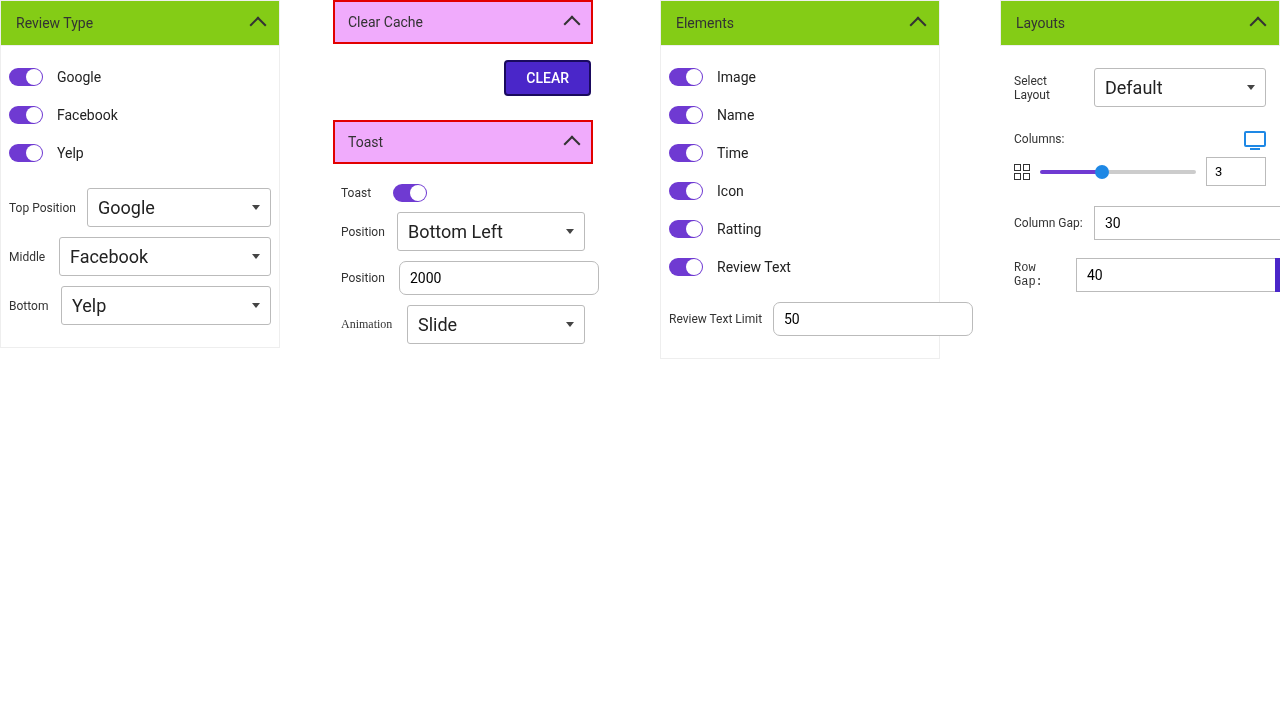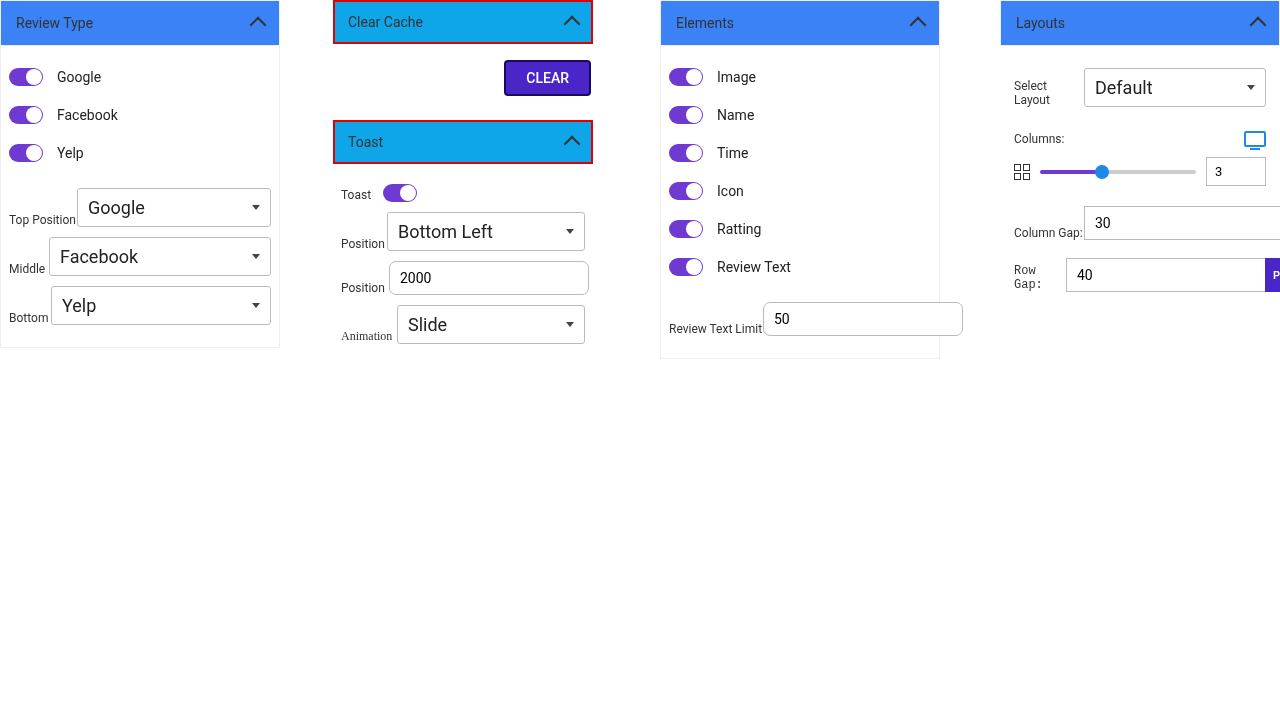--- a/index.html
+++ b/index.html
@@ -1,32 +1,32 @@
 <!DOCTYPE html>
 <html><head>
 <meta charset="utf-8">
 <style>
   * { box-sizing: border-box; margin: 0; padding: 0; font-family: -apple-system, BlinkMacSystemFont, "Segoe UI", Roboto, sans-serif; }
   body { width: 1280px; height: 720px; background: #fff; position: relative; font-size: 14px; color: #222; }
 
   .panel { position: absolute; background: #fff; }
-  .panel-header { background: #3b82f6; padding: 14px 15px; display: flex; align-items: center; justify-content: space-between; font-size: 14px; color: #333; border: 1px solid #eee; }
-  .panel-header.redbox { border: 2px solid #e20000; background: #0ea5e9; padding: 12px 13px; }
+  .panel-header { background: #84cc16; padding: 14px 15px; display: flex; align-items: center; justify-content: space-between; font-size: 14px; color: #333; border: 1px solid #eee; }
+  .panel-header.redbox { border: 2px solid #e20000; background: #f0abfc; padding: 12px 13px; }
   .panel-body { padding: 12px 8px; border: 1px solid #eee; border-top: none; }
   .panel-body.noborder { border: none; padding: 12px 14px; }
 
   .chevron-up { width: 12px; height: 12px; border-left: 2px solid #333; border-top: 2px solid #333; transform: rotate(45deg); margin-top: 4px; }
   .chevron-down-sel { width: 0; height: 0; border-left: 4px solid transparent; border-right: 4px solid transparent; border-top: 5px solid #444; }
 
   .toggle-row { display: flex; align-items: center; gap: 14px; padding: 10px 0; }
   .toggle { width: 34px; height: 18px; background: #6f3ad2; border-radius: 10px; position: relative; cursor: pointer; flex-shrink: 0; }
   .toggle::after { content: ""; position: absolute; right: 1px; top: 1px; width: 16px; height: 16px; background: #fff; border-radius: 50%; }
   .toggle-label { font-size: 14px; color: #222; }
 
-  .field-row { display: flex; align-items: flex-end; margin: 10px 0; }
+  .field-row { display: flex; align-items: center; gap: 10px; margin: 10px 0; }
   .field-label { font-size: 12px; color: #333; flex-shrink: 0; }
   .select { flex: 1; border: 1px solid #bbb; border-radius: 3px; padding: 8px 10px; display: flex; align-items: center; justify-content: space-between; background: #fff; font-size: 18px; cursor: pointer; }
   .input { flex: 1; border: 1px solid #bbb; border-radius: 7px; padding: 8px 10px; font-size: 14px; background: #fff; }
 
   .clear-btn { background: #4a26c9; color: #fff; border: 2px solid #1a0a5e; border-radius: 4px; padding: 8px 20px; font-size: 14px; font-weight: 500; cursor: pointer; float: right; margin-top: 16px; margin-bottom: 20px; }
 
   .unit-input { display: flex; align-items: stretch; flex: 1; }
   .unit-input .input { border-radius: 0; border-right: none; }
   .unit-suffix { background: #4a26c9; color: #fff; font-size: 11px; font-weight: 600; display: flex; align-items: center; padding: 0 8px; }
 

